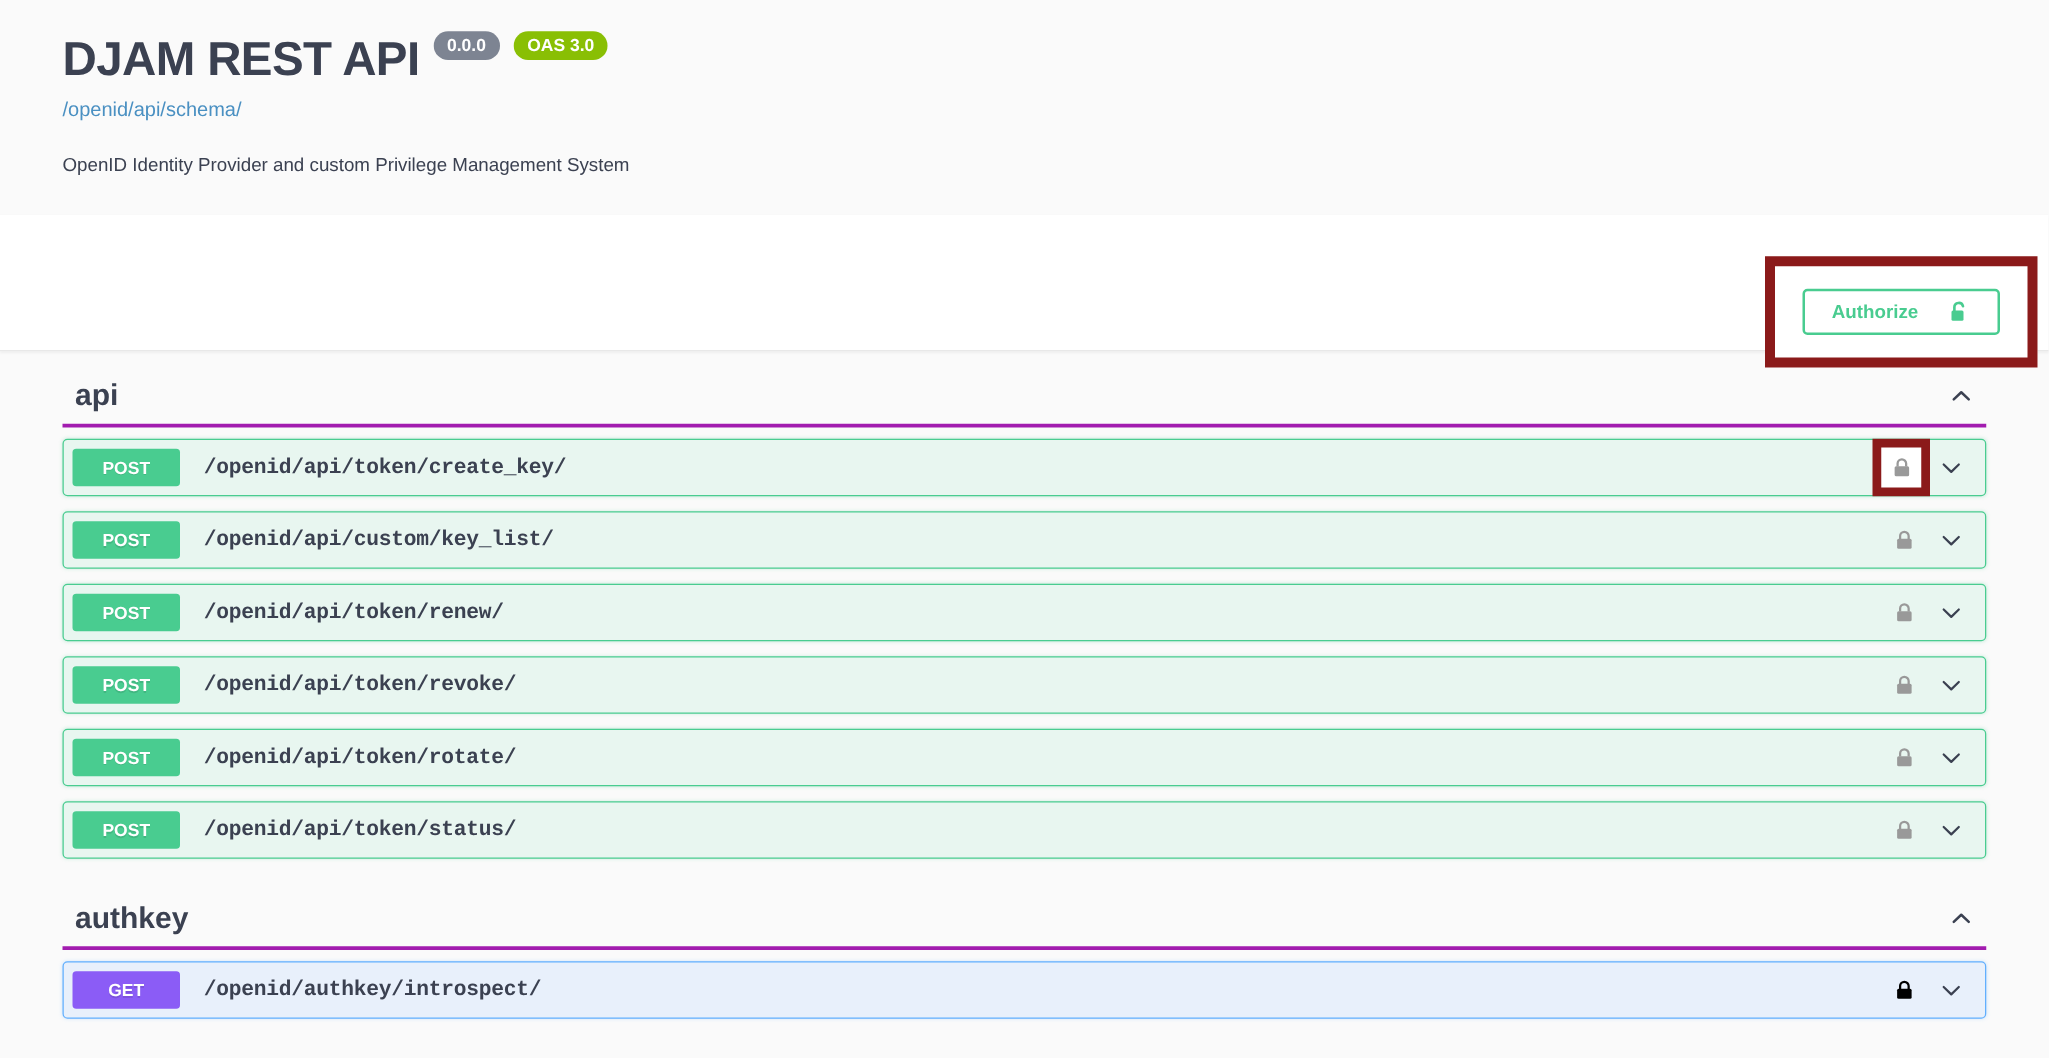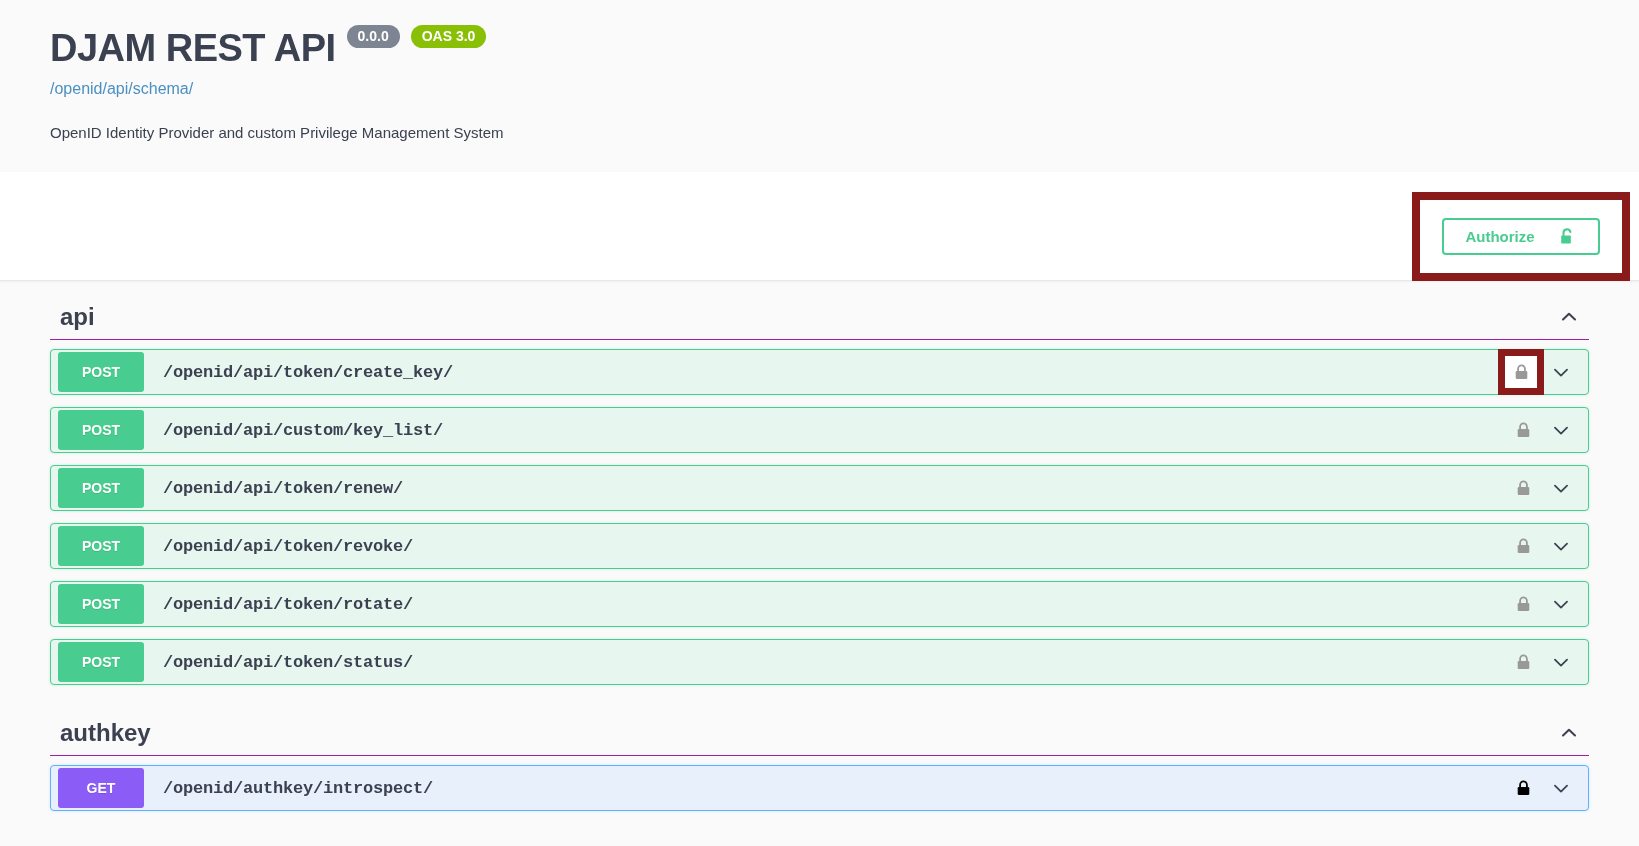--- a/index.html
+++ b/index.html
@@ -65,21 +65,21 @@
   .auth-band {
     background: #ffffff;
     height: 109px;
     border-bottom: 1px solid #e8e8e8;
     box-shadow: 0 1px 2px rgba(0,0,0,.05);
     position: relative;
   }
   .auth-wrap {
     position: absolute;
     right: 9px;
-    top: 20px;
+    top: 33px;
     padding-left: 42px;
   }
   .annot-box {
     border: 8px solid #8B1A1A;
     background: #ffffff;
     padding: 18px 22px;
     display: inline-block;
   }
   .authorize-btn {
     display: inline-flex;
@@ -105,21 +105,21 @@
   
   .content {
     background: #fafafa;
     padding: 0 50px;
   }
   .tag-section { padding-top: 22px; }
   .tag-header {
     display: flex;
     align-items: center;
     justify-content: space-between;
-    border-bottom: 1px solid #a21caf;
+    border-bottom: 3px solid #a21caf;
     padding: 0 10px 8px 10px;
     cursor: pointer;
   }
   .tag-name {
     font-size: 24px;
     font-weight: 700;
     color: #3b4151;
     font-family: "Liberation Sans", sans-serif;
   }
   .chev-up, .chev-down { width: 20px; height: 20px; display: block; }
@@ -142,21 +142,21 @@
   }
   .op-get {
     background: #e8f0fb;
     border: 1px solid #61affe;
     box-shadow: 0 0 3px rgba(97,175,254,.25);
   }
 
   .method {
     width: 86px;
     min-width: 86px;
-    height: 40px;
+    height: 30px;
     margin-left: 7px;
     border-radius: 3px;
     color: #fff;
     font-size: 14px;
     font-weight: 700;
     display: flex;
     align-items: center;
     justify-content: center;
     font-family: "Liberation Sans", sans-serif;
     text-shadow: 0 1px 0 rgba(0,0,0,.1);

